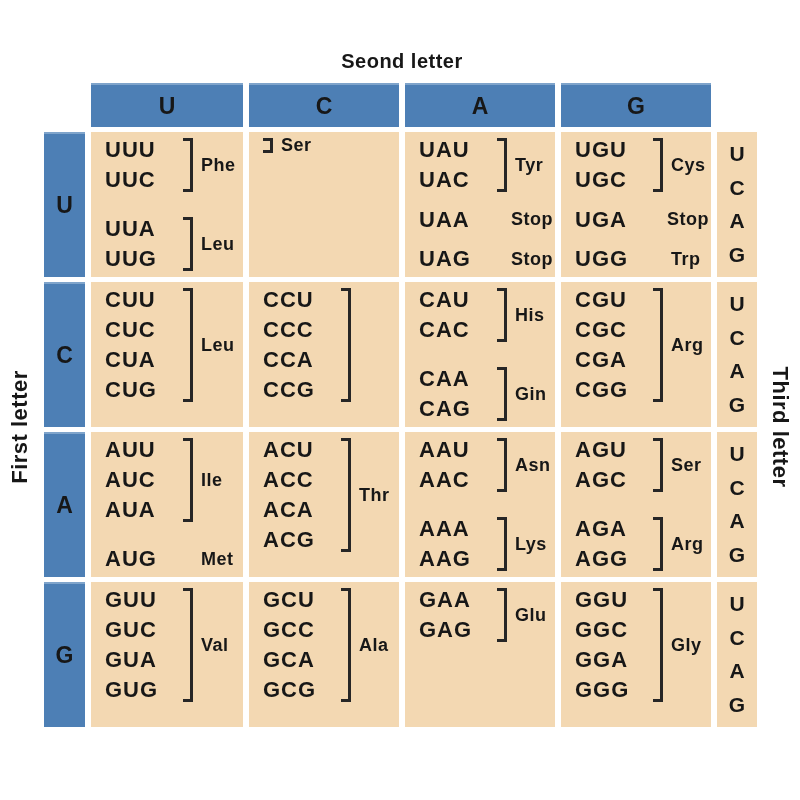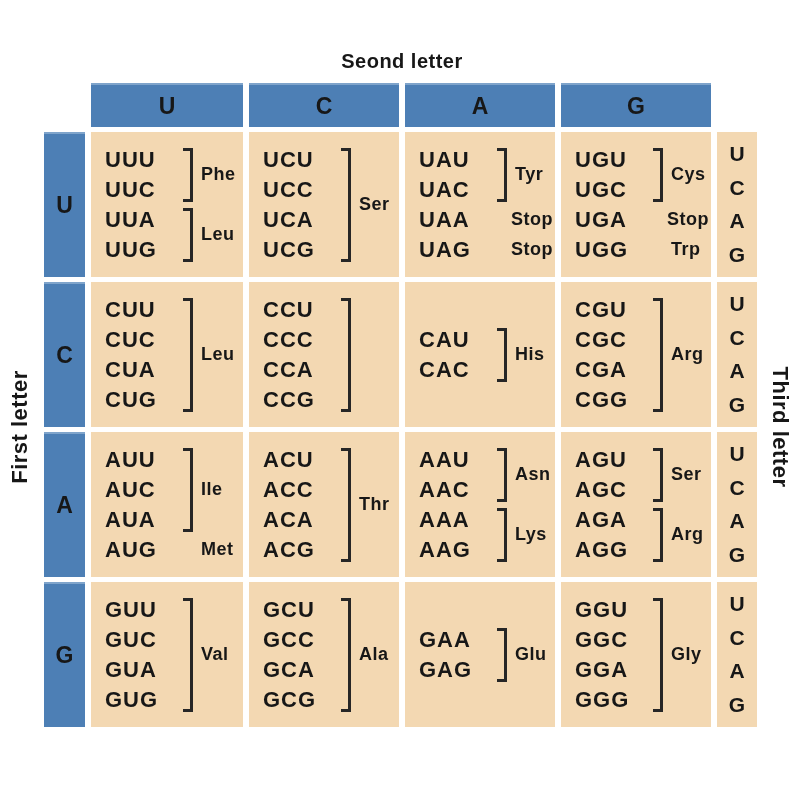--- a/index.html
+++ b/index.html
@@ -52,21 +52,21 @@
   .blank{background:transparent;}
   .colhead,.rowhead{
     background:var(--blue);
     border-top:2px solid var(--blue-light);
     display:flex;align-items:center;justify-content:center;
     font-size:23px;font-weight:bold;
   }
   .cell{
     background:var(--tan);
     display:flex;flex-direction:column;
-    justify-content:center;
+    justify-content:space-between;
     padding:3px 2px 3px 14px;
     overflow:hidden;
   }
   .group{
     display:flex;align-items:stretch;
   }
   .codons{display:flex;flex-direction:column;}
   .codon{
     width:78px;
     font-size:22px;font-weight:bold;
@@ -131,26 +131,20 @@
           <div class="codons">
             <div class="codon">UUA</div>
             <div class="codon">UUG</div>
           </div>
           <div class="bracket"></div>
           <div class="amino">Leu</div>
         </div>
       </div>
       <div class="cell">
         <div class="group">
-          <div class="codons">
-            <div class="codon">UCU</div>
-            <div class="codon">UCC</div>
-            <div class="codon">UCA</div>
-            <div class="codon">UCG</div>
-          </div>
           <div class="bracket"></div>
           <div class="amino">Ser</div>
         </div>
       </div>
       <div class="cell">
         <div class="group">
           <div class="codons">
             <div class="codon">UAU</div>
             <div class="codon">UAC</div>
           </div>
@@ -228,20 +222,28 @@
       </div>
       <div class="cell">
         <div class="group">
           <div class="codons">
             <div class="codon">CAU</div>
             <div class="codon">CAC</div>
           </div>
           <div class="bracket"></div>
           <div class="amino">His</div>
         </div>
+        <div class="group">
+          <div class="codons">
+            <div class="codon">CAA</div>
+            <div class="codon">CAG</div>
+          </div>
+          <div class="bracket"></div>
+          <div class="amino">Gin</div>
+        </div>
       </div>
       <div class="cell">
         <div class="group">
           <div class="codons">
             <div class="codon">CGU</div>
             <div class="codon">CGC</div>
             <div class="codon">CGA</div>
             <div class="codon">CGG</div>
           </div>
           <div class="bracket"></div>

